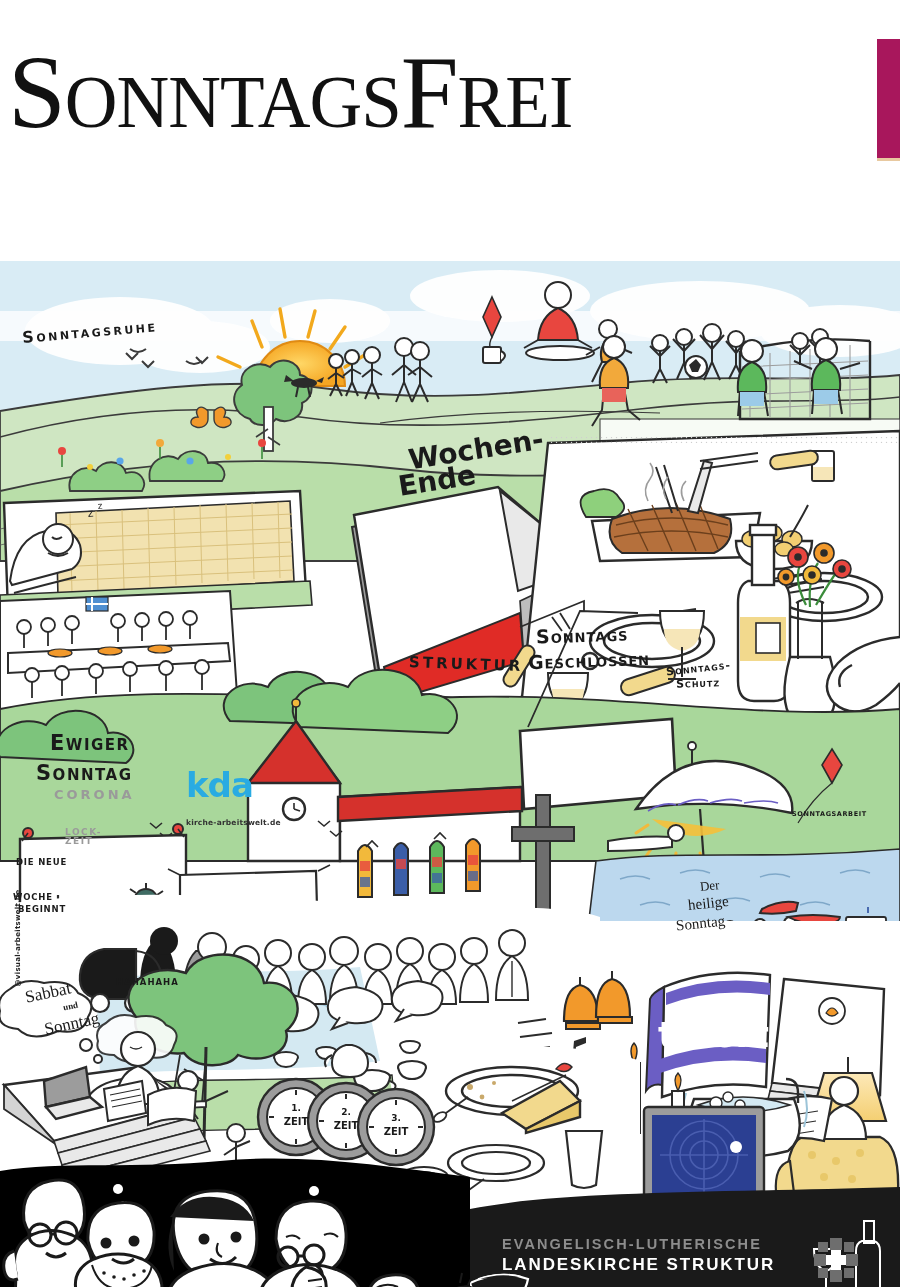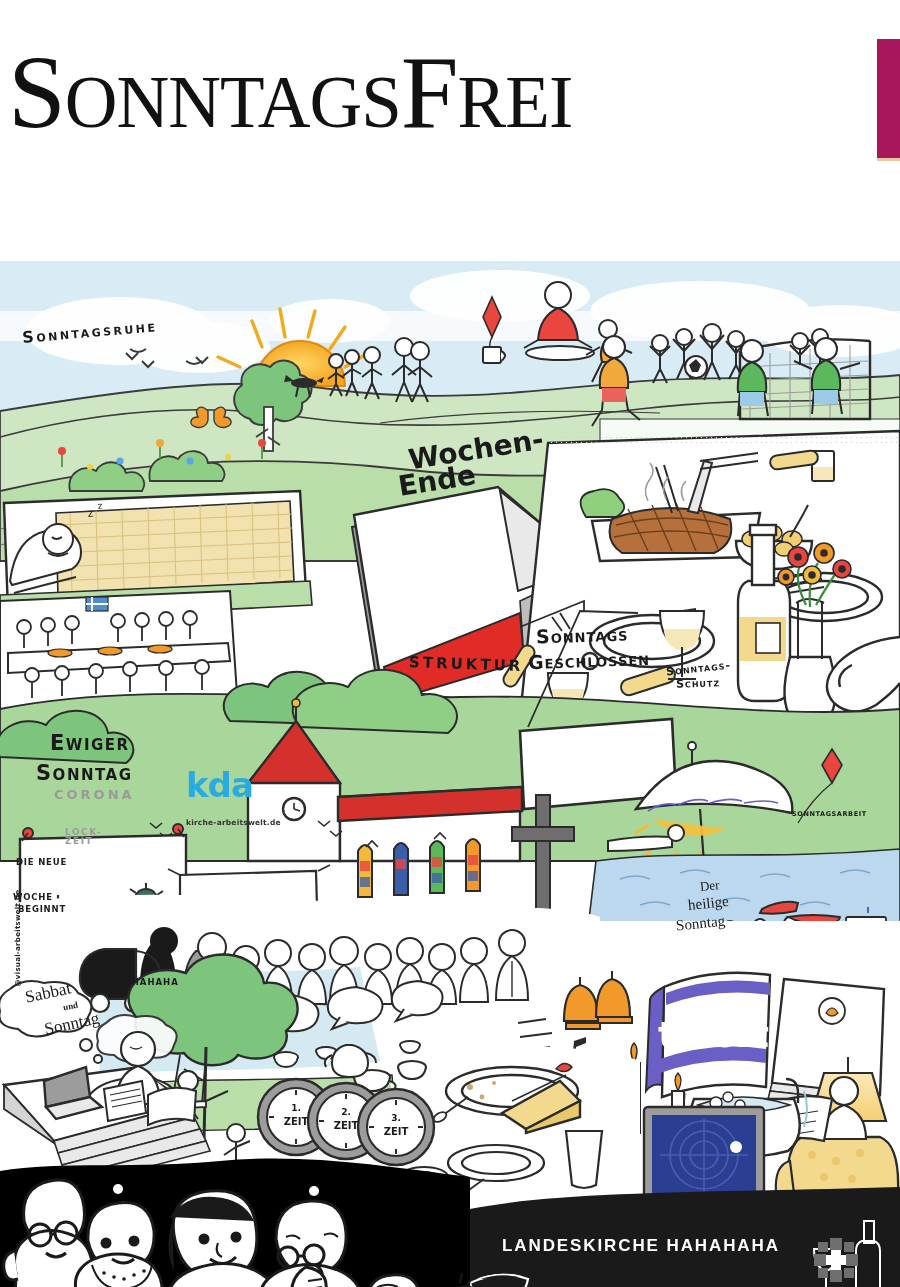--- a/index.html
+++ b/index.html
@@ -1213,21 +1213,22 @@
   <div class="hand lbl-und">und</div>
   <div class="hand lbl-sonntag3">Sonntag</div>
   <div class="hand lbl-credit">@visual-arbeitswelt.de</div>
   <div class="hand lbl-sonntagsarbeit">SONNTAGSARBEIT</div>
   <div class="hand lbl-heilig1">Der</div>
   <div class="hand lbl-heilig2">heilige</div>
   <div class="hand lbl-heilig3">Sonntag</div>
   <div class="hand lbl-tatort">tatort</div>
 
   <div id="footer-logo">
-    <div class="logo-l2">LANDESKIRCHE HAHAHAHA</div>
+    <div class="logo-l1">EVANGELISCH-LUTHERISCHE</div>
+    <div class="logo-l2">LANDESKIRCHE STRUKTUR</div>
   </div>
   <svg id="cross-logo" viewBox="0 0 48 48">
     <g fill="#6e6e6e">
       <rect x="18" y="2" width="12" height="12"></rect>
       <rect x="2" y="18" width="12" height="12"></rect>
       <rect x="34" y="18" width="12" height="12"></rect>
       <rect x="18" y="34" width="12" height="12"></rect>
       <rect x="6" y="6" width="10" height="10"></rect>
       <rect x="32" y="6" width="10" height="10"></rect>
       <rect x="6" y="32" width="10" height="10"></rect>

